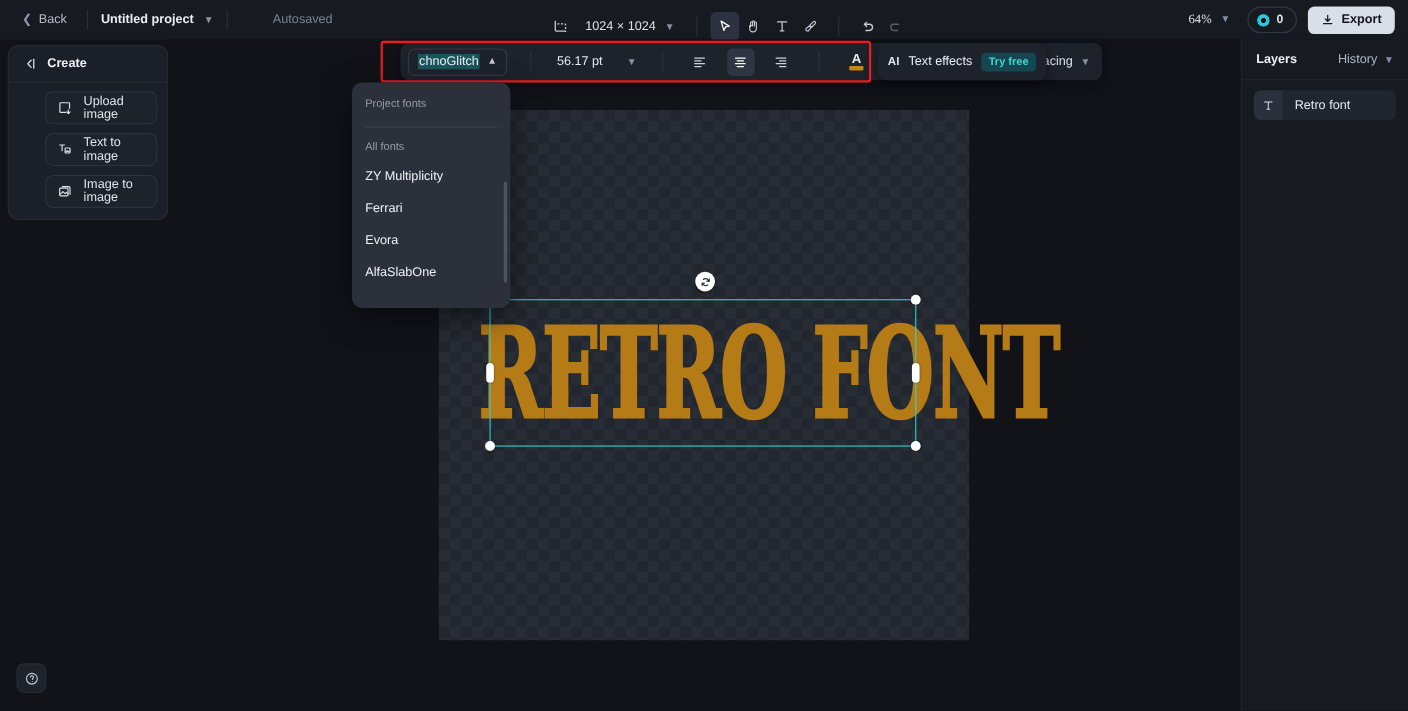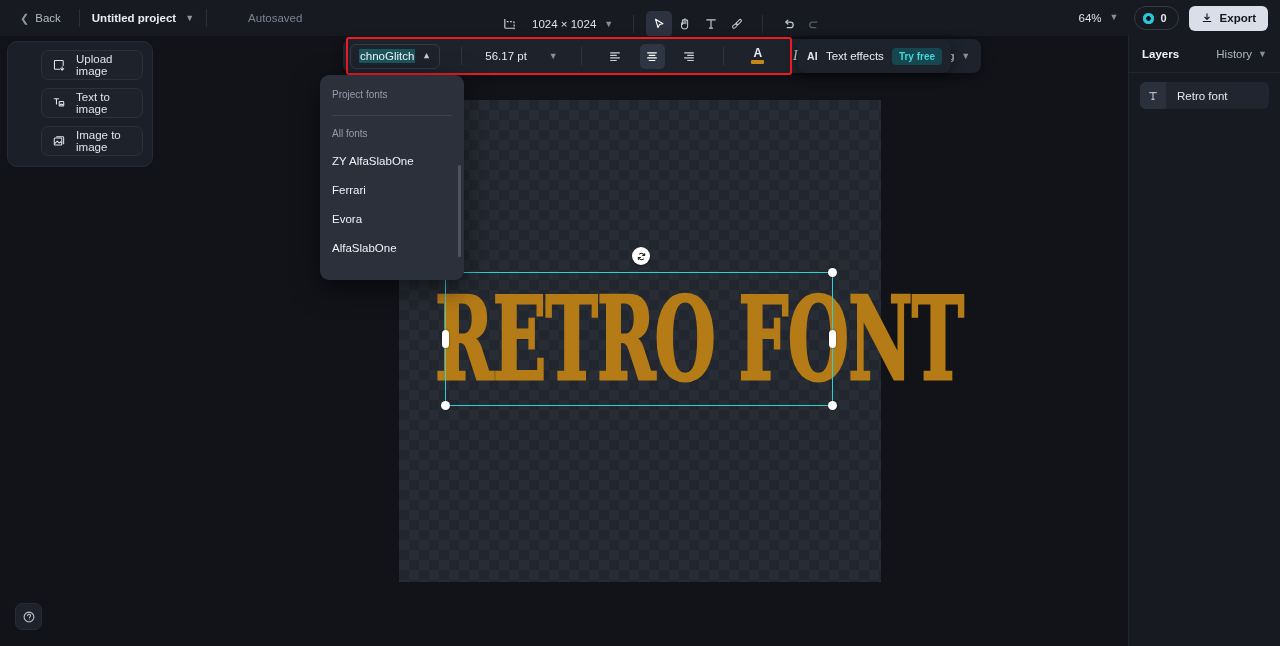--- a/index.html
+++ b/index.html
@@ -47,21 +47,21 @@
   }
   .canvas-size .cs-chev { color: #868ea0; font-size: 9px; }
 
   .tb-right {
     position: absolute; right: 12px; top: 0; height: 36px;
     display: flex; align-items: center; gap: 10px;
   }
   .zoom-ctl {
     display: flex; gap: 8px;
     color: #dde1e9; font-size: 11.5px; cursor: pointer;
-    padding: 4px 6px; border-radius: 5px;
+    padding: 4px 6px; border-radius: 5px; font-family: Liberation Serif, serif;
   }
   .zoom-ctl .z-chev { color: #868ea0; font-size: 9px; }
   .credits {
     display: flex; align-items: center; gap: 6px;
     border: 1px solid #333a47; border-radius: 13px;
     height: 24px; padding: 0 11px 0 8px; cursor: pointer;
   }
   .credit-dot {
     width: 11px; height: 11px; border-radius: 50%;
     background: radial-gradient(circle at 50% 50%, #0e1116 0 28%, #2ac6d8 30% 100%);
@@ -180,21 +180,21 @@
   }
 
   
   .fmt-highlight {
     position: absolute; left: 346px; top: 37px;
     width: 446px; height: 38px;
     border: 2px solid #ee1b22; border-radius: 3px;
     pointer-events: none; z-index: 40;
   }
   .fmt-bar {
-    position: absolute; left: 343px; top: 39px;
+    position: absolute; left: 364px; top: 39px;
     height: 34px; background: #1e222b;
     border-radius: 8px;
     display: flex; align-items: center;
     padding: 0 7px; gap: 12px; z-index: 30;
     box-shadow: 0 3px 12px rgba(0,0,0,.45);
   }
   .font-pick {
     display: flex; align-items: center; gap: 7px;
     border: 1px solid #343b48; border-radius: 6px;
     height: 25px; padding: 0 8px; cursor: pointer;
@@ -355,20 +355,29 @@
       <div class="export-btn">
         <svg width="12" height="12" viewBox="0 0 16 16" fill="none" stroke="currentColor" stroke-width="1.5" stroke-linecap="round" stroke-linejoin="round">
           <path d="M8 2.5v7M5.2 7l2.8 2.8L10.8 7M3 12.6h10"></path>
         </svg>
         <span>Export</span>
       </div>
     </div>
   </div>
 
   <div class="left-panel">
+    <div class="lp-head">
+      <span>
+        <svg width="14" height="14" viewBox="0 0 16 16" fill="none" stroke="#dfe3ea" stroke-width="1.3" stroke-linecap="round" stroke-linejoin="round">
+          <path d="M9.5 4.3L6 8l3.5 3.7"></path>
+            <path d="M12.2 3.4v9.2"></path>
+        </svg>
+      </span>
+      <span class="lp-head-txt">Create</span>
+    </div>
     <div class="lp-body">
       <div class="lp-item">
         <span>
           <svg width="14" height="14" viewBox="0 0 16 16" fill="none" stroke="#dfe3ea" stroke-width="1.2" stroke-linecap="round" stroke-linejoin="round">
             <path d="M12.8 8.5V3.6a.8.8 0 00-.8-.8H3.6a.8.8 0 00-.8.8v8.4a.8.8 0 00.8.8h5"></path>
             <path d="M11.6 10v4M9.8 12.2l1.8 1.8 1.8-1.8"></path>
           </svg>
         </span>
         <span>Upload image</span>
       </div>
@@ -473,21 +482,21 @@
     <span class="ai-tag">AI</span>
     <span class="fx-label">Text effects</span>
     <span class="try-free">Try free</span>
   </div>
 
   <div class="font-dd">
     <div class="dd-label">Project fonts</div>
     <div class="dd-div"></div>
     <div class="dd-label">All fonts</div>
     <div class="dd-item">
-      <span>ZY AlfaSlabOne</span>
+      <span>ZY Multiplicity</span>
     </div>
     <div class="dd-item">
       <span>Ferrari</span>
     </div>
     <div class="dd-item">
       <span>Evora</span>
     </div>
     <div class="dd-item">
       <span>AlfaSlabOne</span>
     </div>

